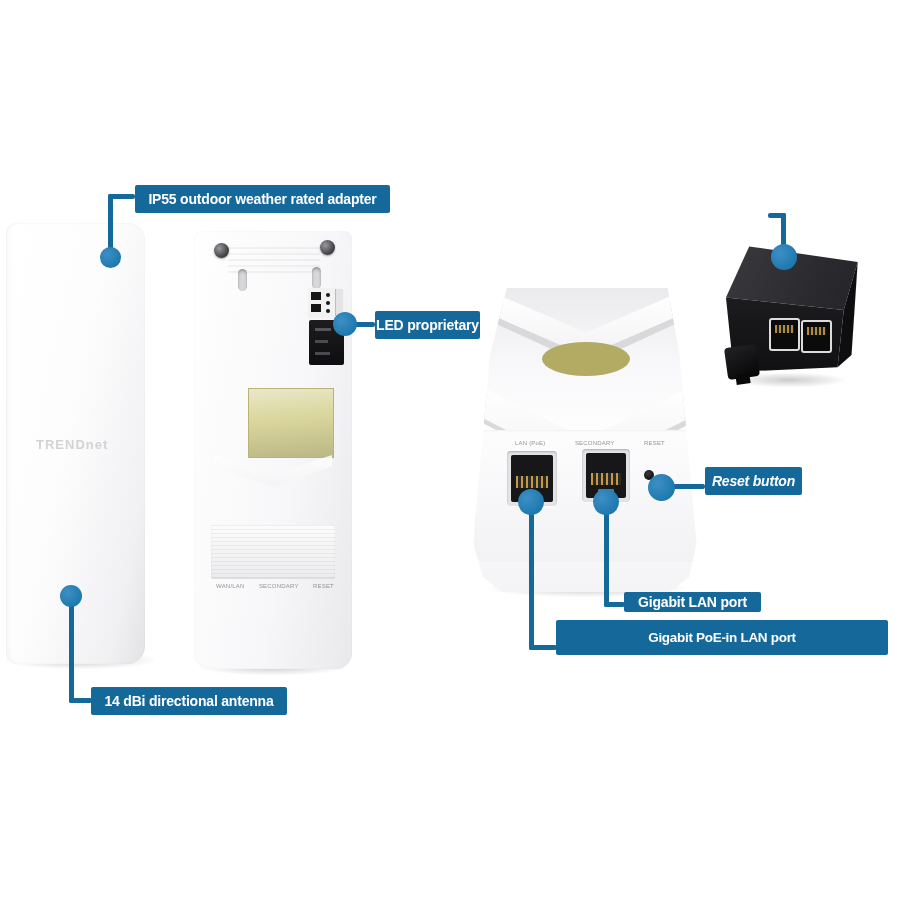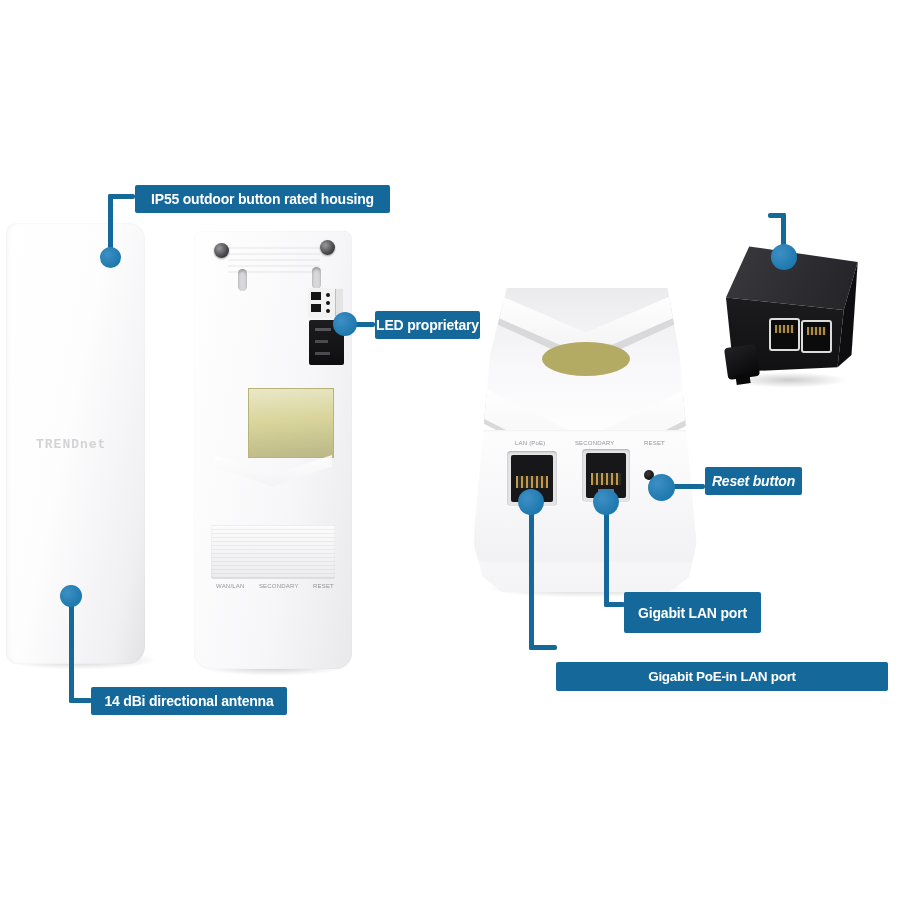--- a/index.html
+++ b/index.html
@@ -42,21 +42,21 @@
   .face{position:absolute;left:0;top:0;width:100%;height:100%;}
 </style>
 </head>
 <body>
 
 <div id="canvas">
 
   <div class="shadow" style="left:0px;top:650px;width:160px;height:20px;"></div>
   <div class="dev" style="left:6px;top:223px;width:139px;height:441px;border-radius:10px 16px 18px 12px;
               background:linear-gradient(102deg,#ffffff 0%,#fdfdfe 45%,#f0f0f2 85%,#e2e2e4 100%);
-              box-shadow:inset 0 0 2px rgba(0,0,0,.05), inset 4px 0 8px -6px rgba(0,0,0,.12);font-family:Liberation Mono, monospace;">
+              box-shadow:inset 0 0 2px rgba(0,0,0,.05), inset 4px 0 8px -6px rgba(0,0,0,.12);">
     <div class="abs" style="left:30px;top:214px;font-size:13px;font-weight:bold;color:#d3d3d5;letter-spacing:1px;">TRENDnet</div>
   </div>
 
   <div class="shadow" style="left:196px;top:658px;width:154px;height:18px;"></div>
   <div class="dev" style="left:194px;top:231px;width:158px;height:438px;border-radius:8px 8px 16px 16px;
               background:linear-gradient(100deg,#ffffff 0%,#f7f7f9 60%,#e9e9eb 100%);
               box-shadow:inset 0 0 2px rgba(0,0,0,.06);">
     <div class="abs" style="left:34px;top:12px;width:92px;height:30px;
                 background:repeating-linear-gradient(0deg, rgba(0,0,0,.045) 0 2px, transparent 2px 6px);"></div>
     <div class="screw" style="left:20px;top:12px;"></div>
@@ -145,21 +145,21 @@
     </div>
     <div class="abs" style="left:14px;top:112px;width:32px;height:32px;border-radius:4px;transform:rotate(-8deg);
                 background:linear-gradient(160deg,#222226,#050506);"></div>
     <div class="abs" style="left:24px;top:140px;width:14px;height:10px;background:#09090a;transform:rotate(-8deg);"></div>
   </div>
 
   <div class="co-line" style="left:108px;top:194px;width:27px;height:5px;"></div>
   <div class="co-line" style="left:108px;top:194px;width:5px;height:56px;"></div>
   <div class="co-dot" style="left:100px;top:247px;width:21px;height:21px;"></div>
   <div class="co-box" style="left:135px;top:185px;width:255px;height:28px;">
-    <span>IP55 outdoor button rated housing</span>
+    <span>IP55 outdoor weather rated adapter</span>
   </div>
 
   <div class="co-line" style="left:768px;top:213px;width:18px;height:5px;"></div>
   <div class="co-line" style="left:781px;top:213px;width:5px;height:38px;"></div>
   <div class="co-dot" style="left:771px;top:244px;width:26px;height:26px;"></div>
 
   <div class="co-line" style="left:350px;top:322px;width:25px;height:5px;"></div>
   <div class="co-dot" style="left:333px;top:312px;width:24px;height:24px;"></div>
   <div class="co-box" style="left:375px;top:311px;width:105px;height:28px;">
     <span>LED proprietary</span>
@@ -167,28 +167,28 @@
 
   <div class="co-line" style="left:668px;top:484px;width:37px;height:5px;"></div>
   <div class="co-dot" style="left:648px;top:474px;width:27px;height:27px;"></div>
   <div class="co-box" style="left:705px;top:467px;width:97px;height:28px;font-style:italic;">
     <span>Reset button</span>
   </div>
 
   <div class="co-line" style="left:604px;top:500px;width:5px;height:107px;"></div>
   <div class="co-line" style="left:604px;top:602px;width:21px;height:5px;"></div>
   <div class="co-dot" style="left:593px;top:489px;width:26px;height:26px;"></div>
-  <div class="co-box" style="left:624px;top:592px;width:137px;height:41px;">
+  <div class="co-box" style="left:624px;top:592px;width:137px;height:20px;">
     <span>Gigabit LAN port</span>
   </div>
 
   <div class="co-line" style="left:529px;top:500px;width:5px;height:150px;"></div>
   <div class="co-line" style="left:529px;top:645px;width:28px;height:5px;"></div>
   <div class="co-dot" style="left:518px;top:489px;width:26px;height:26px;"></div>
-  <div class="co-box" style="left:556px;top:662px;width:332px;height:29px;font-size:13.5px;line-height:1.45;letter-spacing:-0.3px;text-align:right;">
+  <div class="co-box" style="left:556px;top:620px;width:332px;height:35px;font-size:13.5px;line-height:1.45;letter-spacing:-0.3px;text-align:right;">
     <span>Gigabit PoE-in LAN port</span>
   </div>
 
   <div class="co-line" style="left:69px;top:595px;width:5px;height:108px;"></div>
   <div class="co-line" style="left:69px;top:698px;width:23px;height:5px;"></div>
   <div class="co-dot" style="left:60px;top:585px;width:22px;height:22px;"></div>
   <div class="co-box" style="left:91px;top:687px;width:196px;height:28px;">
     <span>14 dBi directional antenna</span>
   </div>
 

